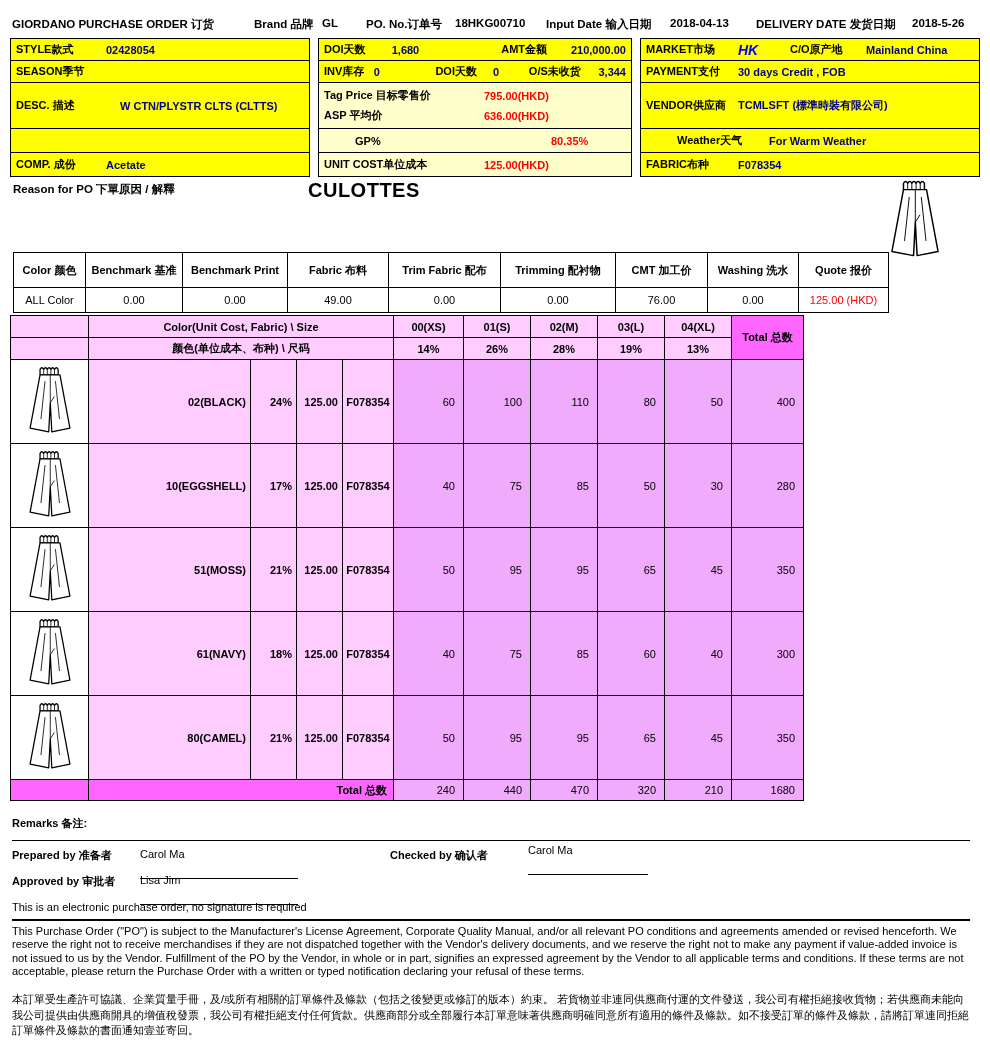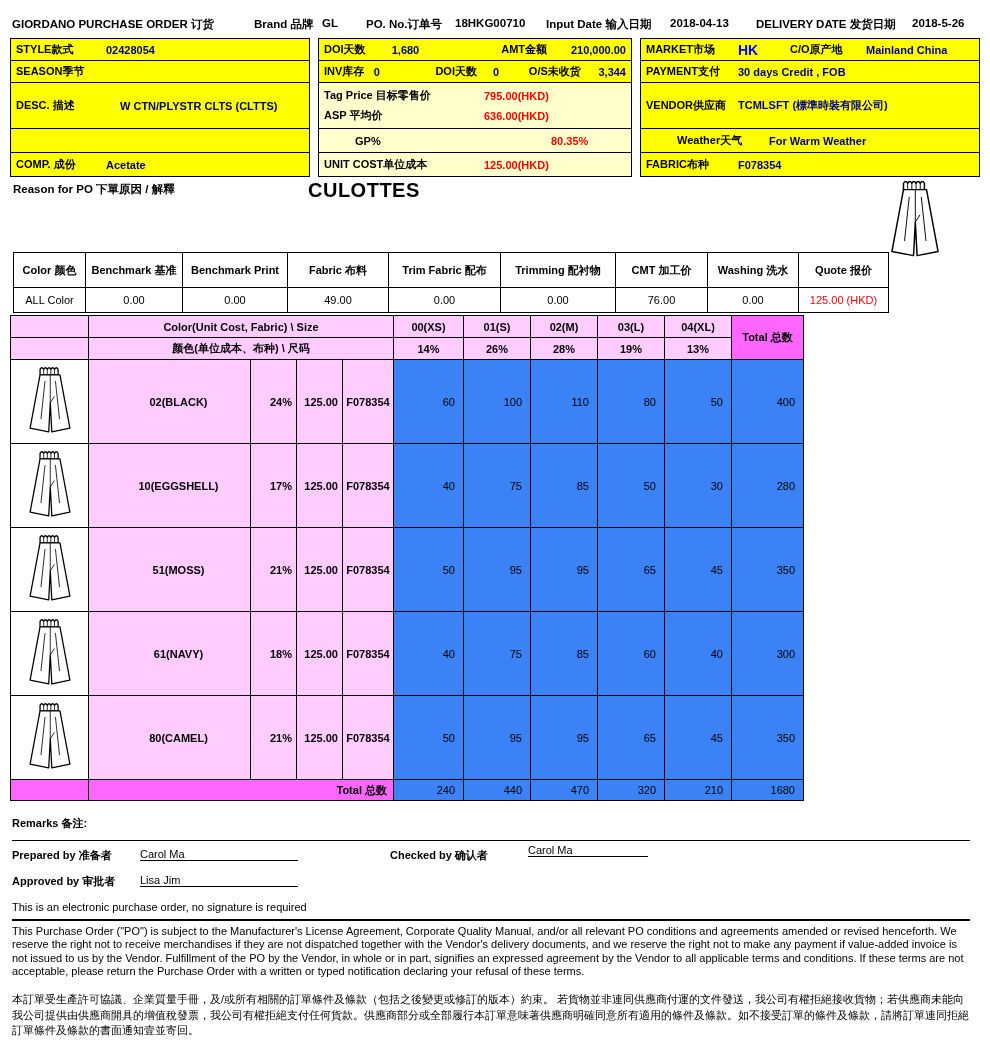--- a/index.html
+++ b/index.html
@@ -2,21 +2,21 @@
 <html><head>
 <meta charset="utf-8">
 <style>
   html,body{margin:0;padding:0;}
   body{
     width:990px;height:1055px;position:relative;background:#fff;
     font-family:"Liberation Sans",sans-serif;font-size:11px;color:#000;
   }
   .navy{color:#00008B;font-weight:bold;}
   .red{color:#FF0000;font-weight:bold;}
-  .blue{color:#0000FF;font-weight:bold;font-size:14px;}
+  .blue{color:#0000FF;font-weight:bold;font-size:14px;font-style:italic;}
 
   
   .topbar span{position:absolute;top:17px;font-weight:bold;font-size:11.5px;white-space:nowrap;}
 
   
   #infogrid{position:absolute;left:10px;top:38px;width:970px;height:140px;}
   .cell{
     position:absolute;box-sizing:border-box;border:1px solid #000;background:#FFFF00;
     display:flex;align-items:center;padding:0 5px;font-weight:bold;white-space:nowrap;overflow:hidden;
   }
@@ -38,43 +38,43 @@
   td,th{border:1px solid #000;padding:0 4px;overflow:hidden;white-space:nowrap;}
   #benchtable{position:absolute;left:13px;top:252px;}
   #benchtable th{height:34px;font-weight:bold;text-align:center;vertical-align:middle;white-space:normal;line-height:1.15;}
   #benchtable td{height:24px;text-align:center;font-weight:normal;}
   #sizetable{position:absolute;left:10px;top:315px;}
   .pink{background:#FFCCFF;}
   .mag{background:#FF66FF;}
   #sizetable td{vertical-align:middle;}
   .hrow td{height:21px;text-align:center;font-weight:bold;}
   .drow td{height:83px;}
-  .drow .name{font-weight:bold;text-align:center;padding-left:22px;}
+  .drow .name{font-weight:bold;text-align:right;padding-left:22px;}
   .drow .pct,.drow .cost{font-weight:bold;text-align:right;padding-right:4px;}
   .drow .fab{font-weight:bold;text-align:center;padding:0 2px;}
-  .qty{text-align:right;padding-right:8px;background:#3b82f6;margin-top:8px;}
+  .qty{text-align:right;padding-right:8px;background:#f0abfc;margin-top:8px;}
   .imgcell{background:#fff;text-align:center;}
   .trow td{height:20px;}
   .trow .tlabel{text-align:right;font-weight:bold;padding-right:6px;}
 
   .culottes-slot{display:inline-block;width:58px;height:76px;}
   .slot-big{position:absolute;left:878px;top:176px;width:74px;height:88px;}
   .culottes-slot svg{width:100%;height:100%;}
 
   
   #reason-label{position:absolute;left:13px;top:182px;font-weight:bold;font-size:11.5px;}
   #reason-value{position:absolute;left:308px;top:179px;font-weight:bold;font-size:20px;letter-spacing:.5px;}
 
   
   #bottom{position:absolute;left:12px;top:816px;width:958px;}
   .remarks{font-weight:bold;border-bottom:1px solid #000;padding-bottom:9px;}
   .sigarea{position:relative;height:58px;}
   .sigarea span{position:absolute;white-space:nowrap;}
   .siglabel{font-weight:bold;}
-  .sigval{border-bottom:1px solid #000;padding-bottom:0;}
+  .sigval{border-bottom:1px solid #000;padding-bottom:18px;}
   .note{margin-top:2px;}
   .sep{border-top:2px solid #000;margin-top:6px;}
   .terms-en{margin-top:4px;line-height:13.3px;text-align:left;}
   .terms-cn{margin-top:14px;line-height:15.5px;}
 </style>
 </head>
 <body>
 
 <div class="topbar">
   <span style="left:12px">GIORDANO PURCHASE ORDER 订货</span>

